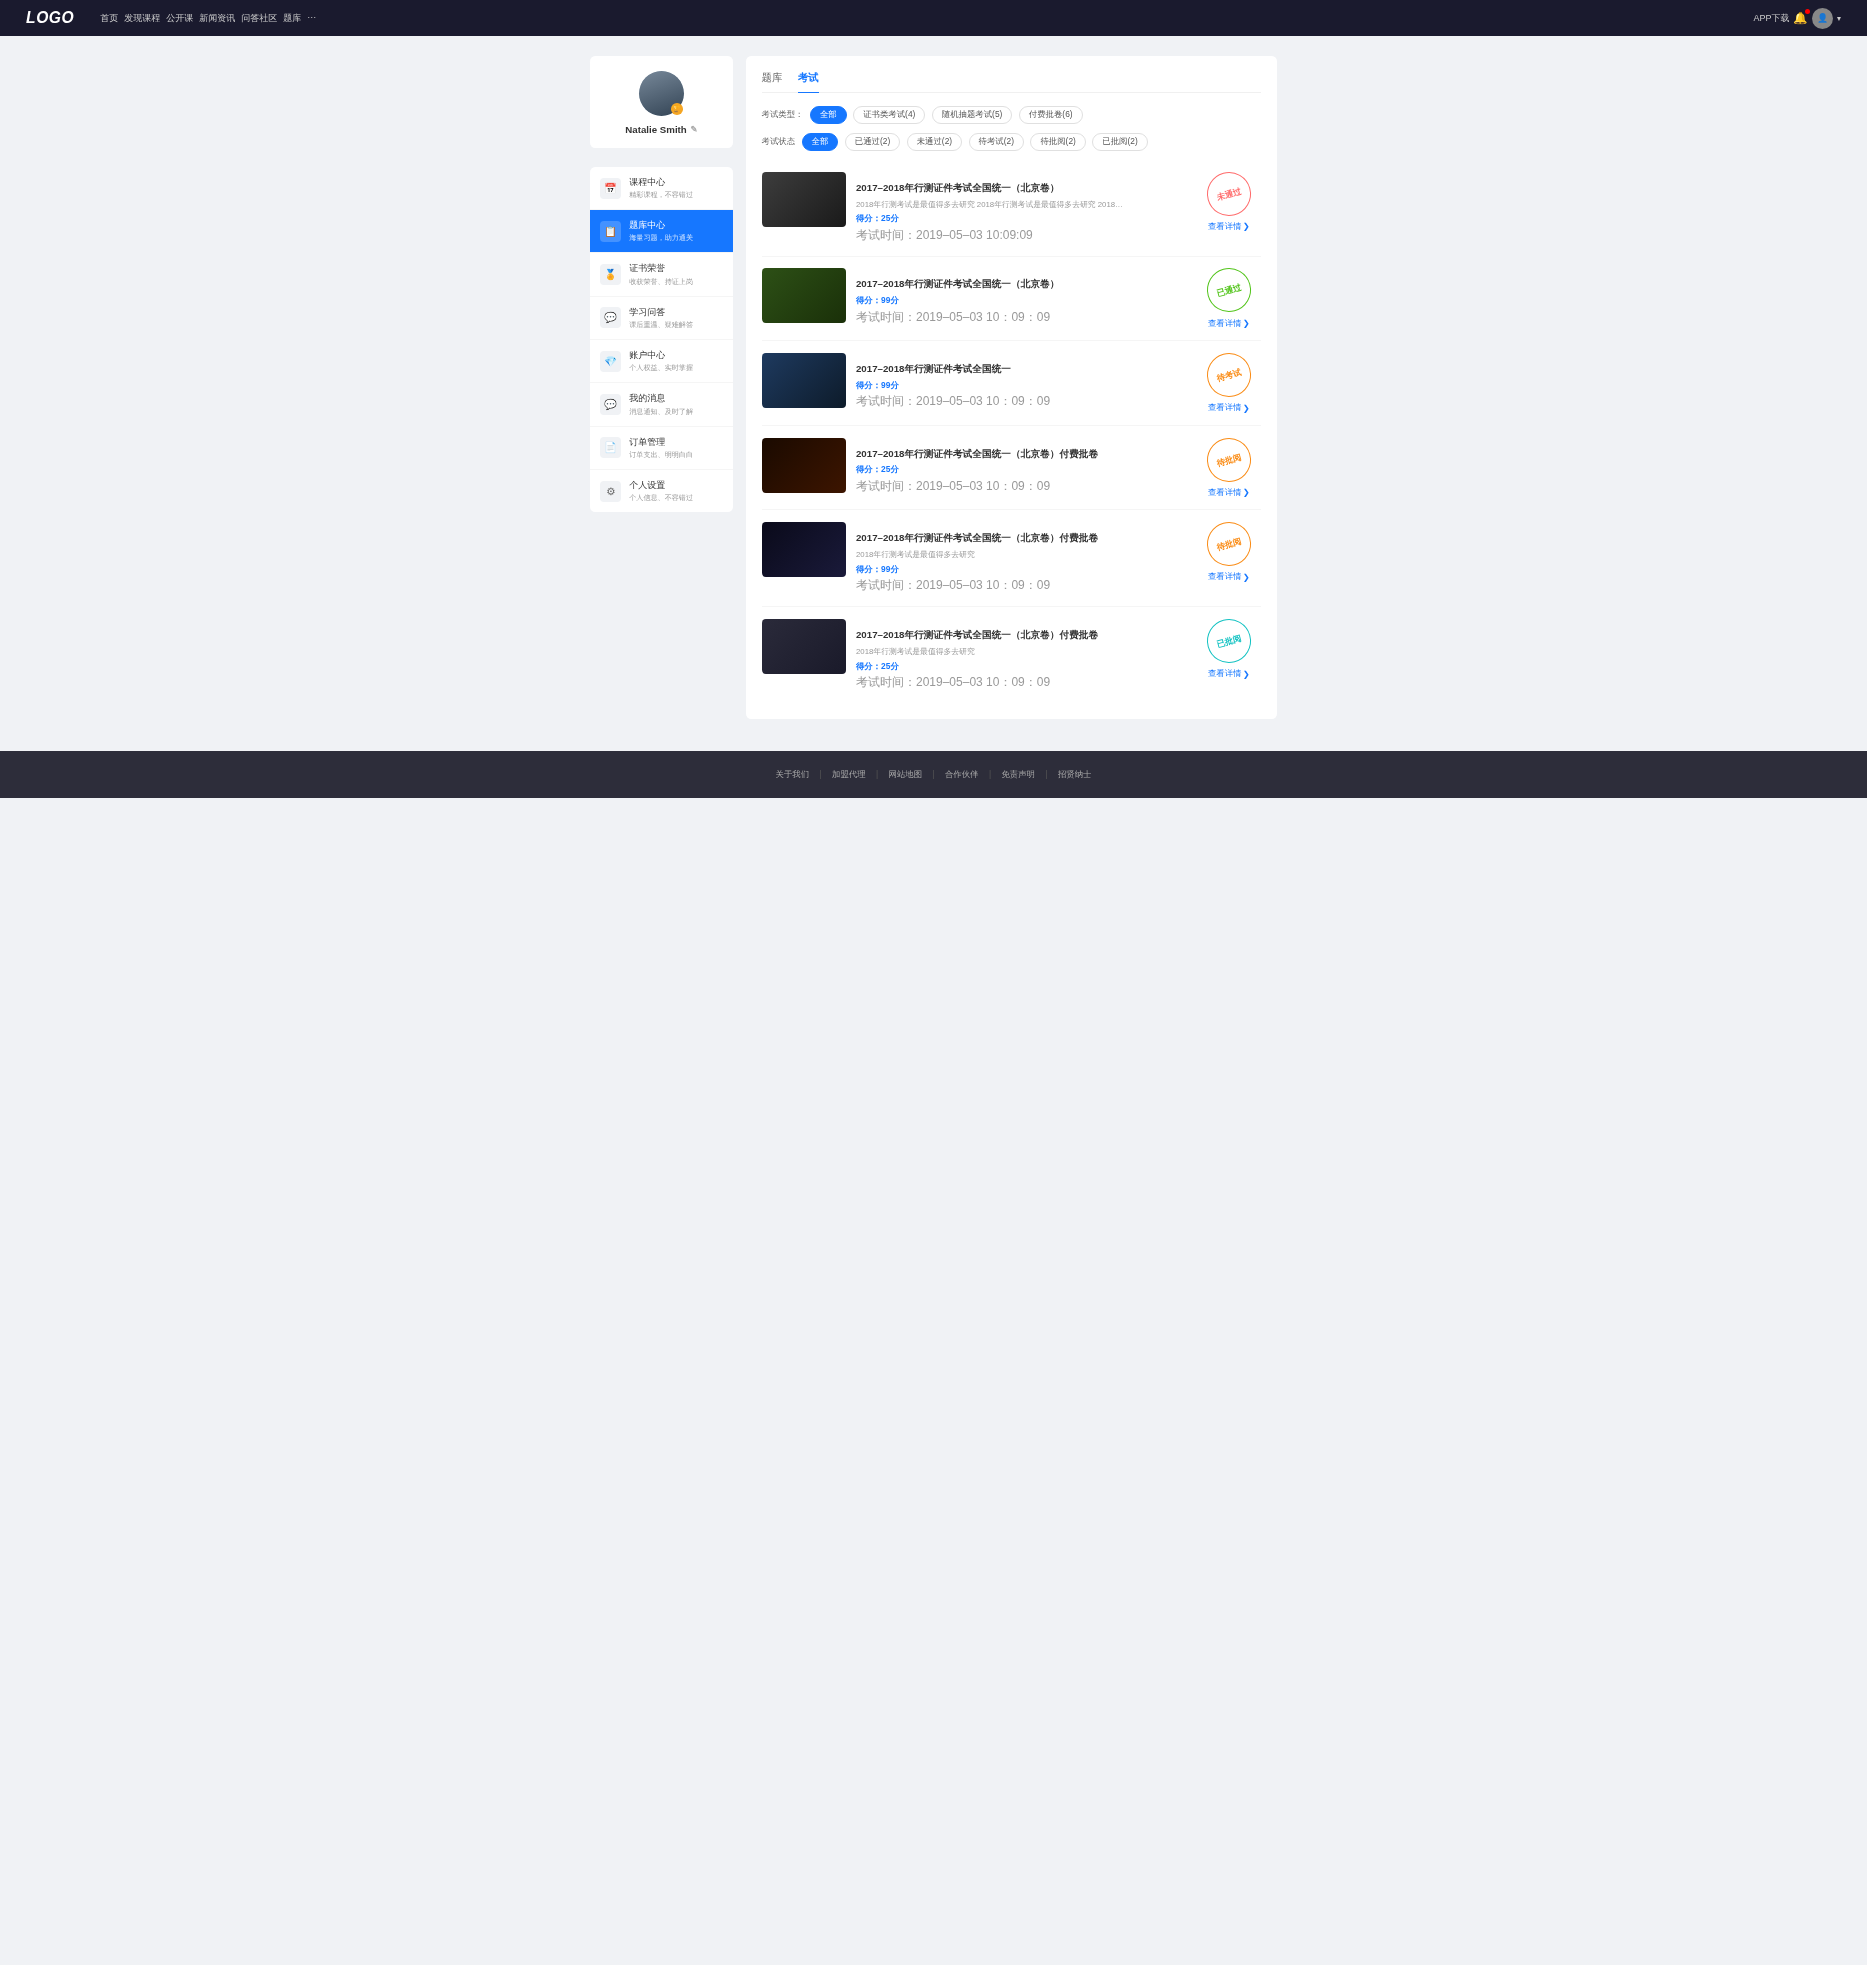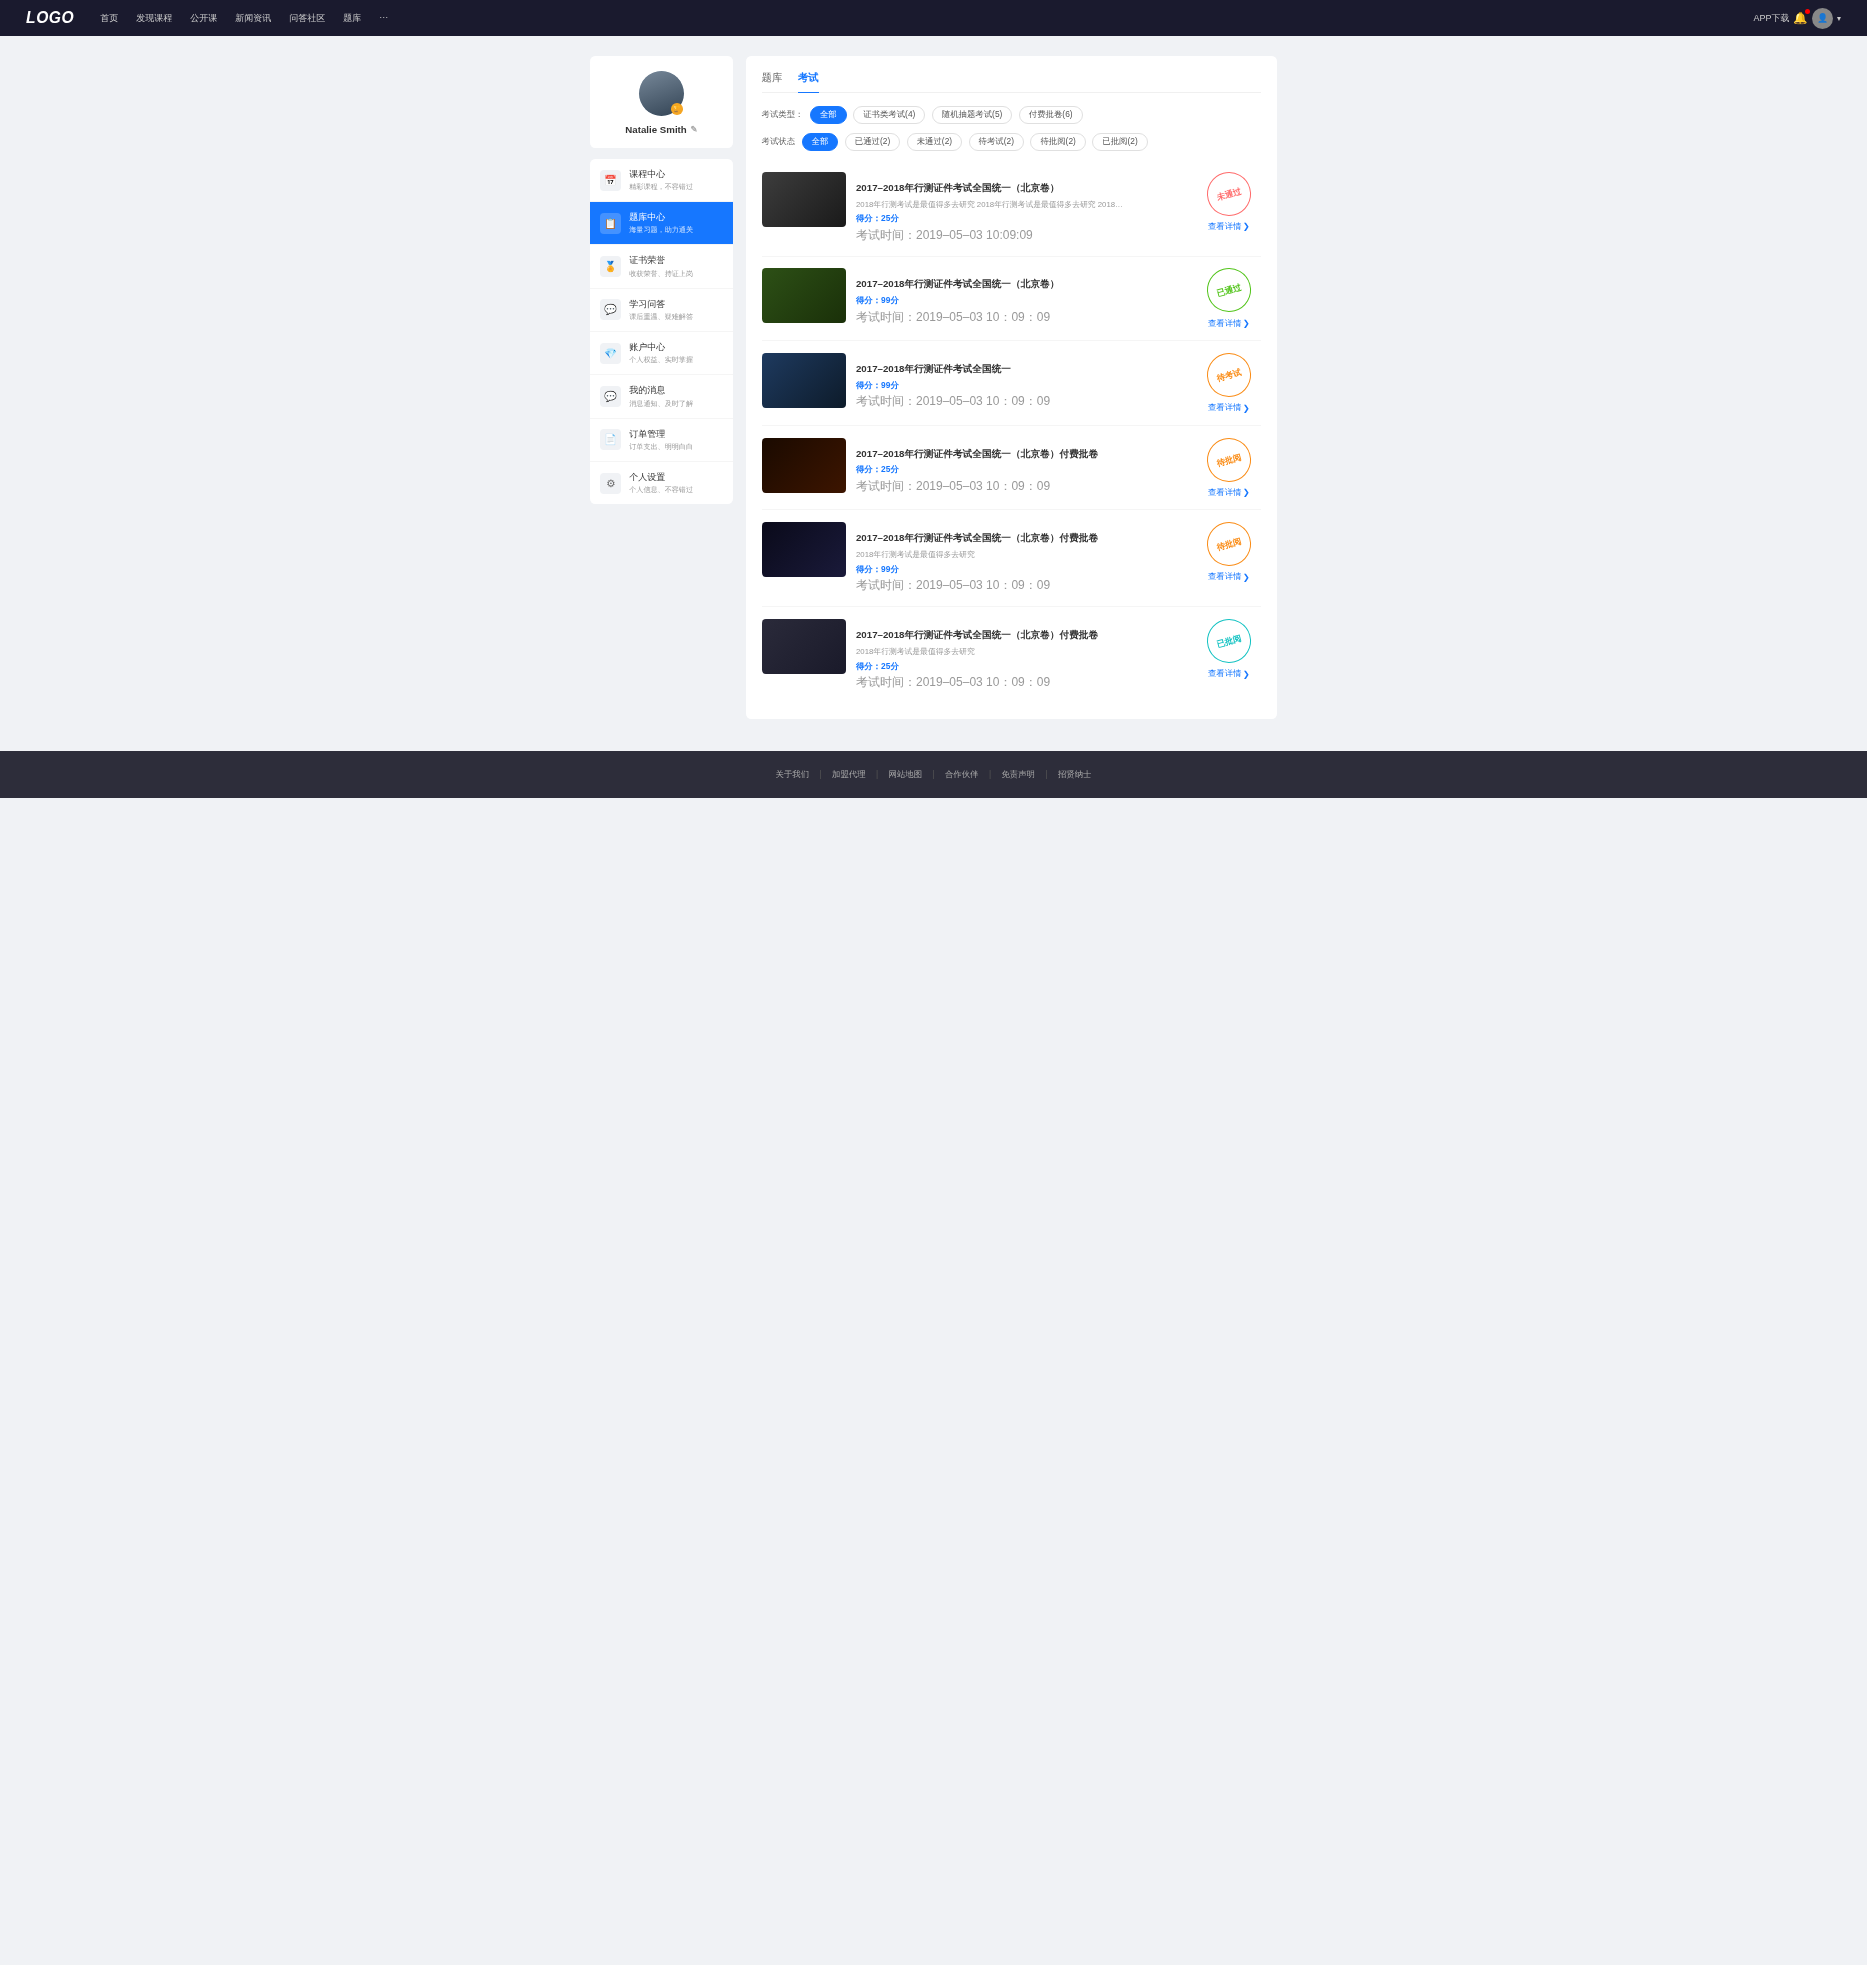--- a/index.html
+++ b/index.html
@@ -19,21 +19,21 @@
     .header-logo {
       color: white;
       font-size: 15.6px;
       font-weight: bold;
       font-style: italic;
       margin-right: 26px;
       letter-spacing: 0.6px;
     }
     .header-nav {
       display: flex;
-      gap: 18px;
+      gap: 6px;
       flex: 1;
     }
     .header-nav-item {
       color: #ccc;
       font-size: 9px;
       cursor: pointer;
       white-space: nowrap;
     }
     .header-right {
       display: flex;
@@ -89,21 +89,21 @@
     
     .sidebar {
       width: 143px;
       flex-shrink: 0;
     }
     .sidebar-profile {
       background: white;
       border-radius: 5.2px;
       padding: 15.6px 10.4px 13px;
       text-align: center;
-      margin-bottom: 11px;
+      margin-bottom: 19px;
     }
     .profile-avatar-wrap {
       position: relative;
       display: inline-block;
       margin-bottom: 7.8px;
     }
     .profile-avatar {
       width: 45px;
       height: 45px;
       border-radius: 50%;

